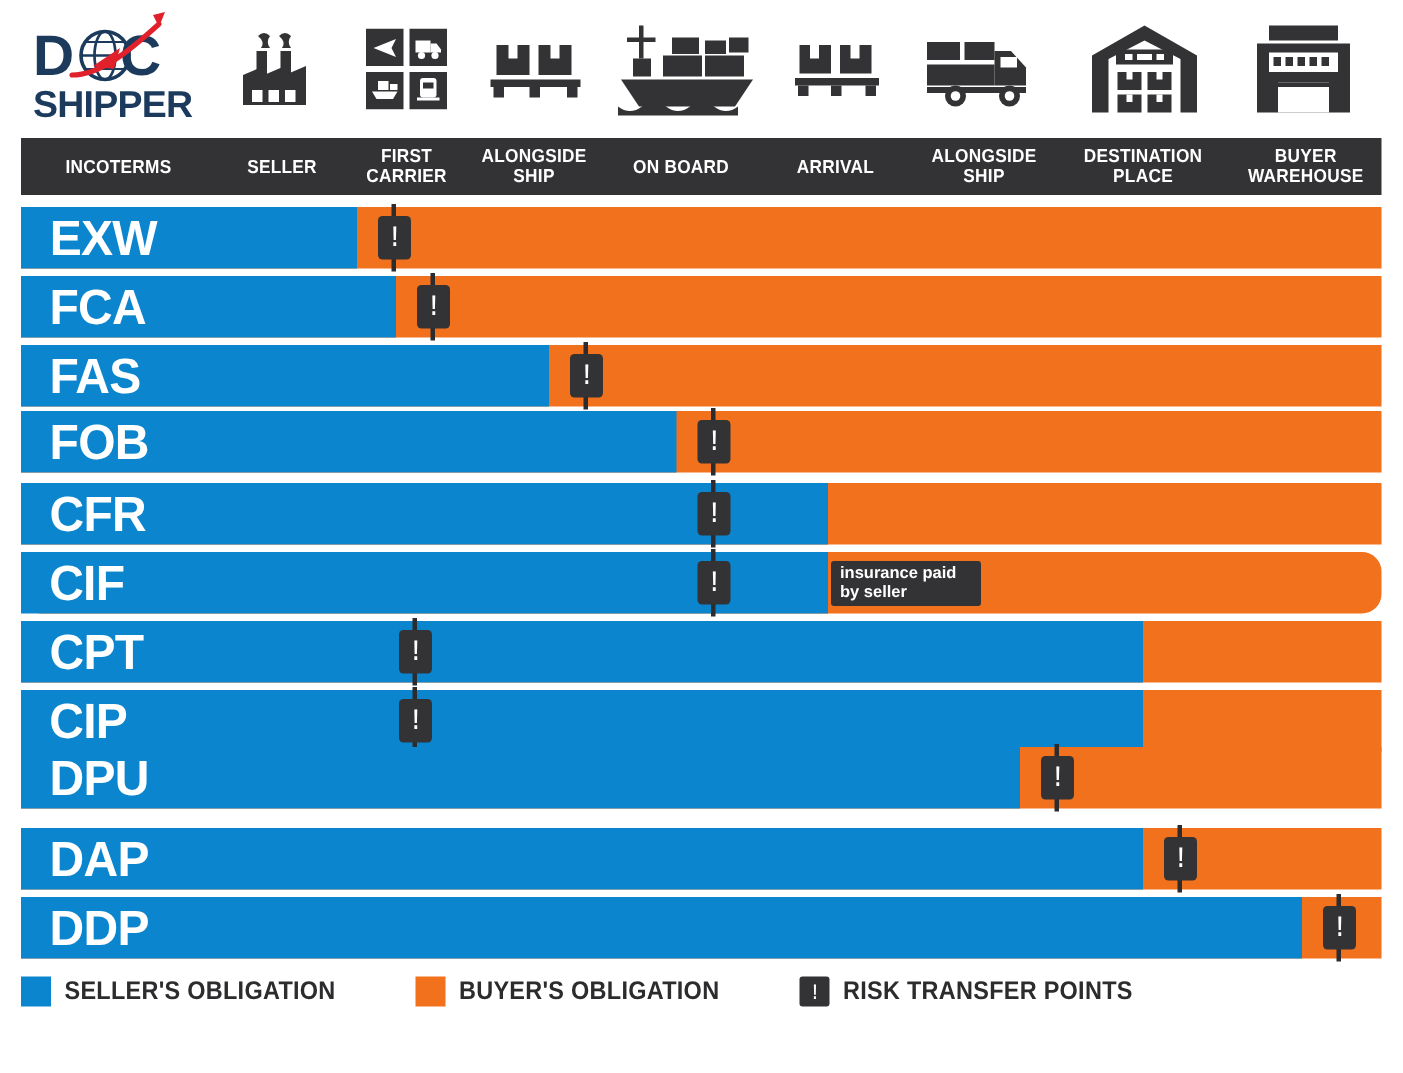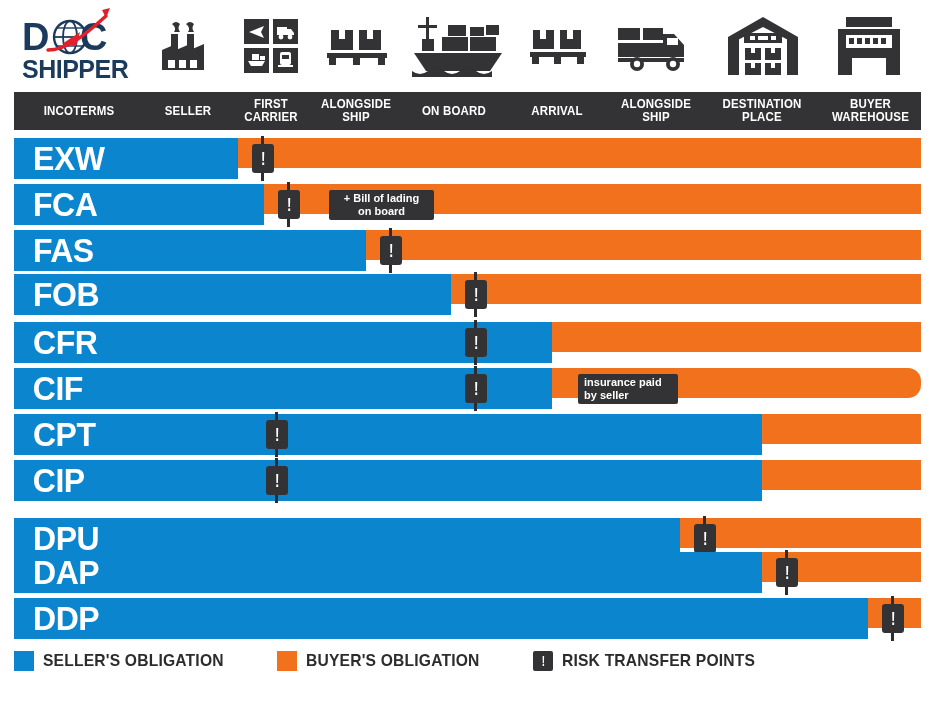--- a/index.html
+++ b/index.html
@@ -30,21 +30,21 @@
     position:absolute;top:0;height:38px;
     display:flex;align-items:center;justify-content:center;text-align:center;
     color:#ffffff;font-weight:bold;font-size:12.5px;letter-spacing:.2px;
     line-height:13px;
     font-family:"Liberation Sans", sans-serif;
     transform:scaleX(.92);
   }
 
   
   .rows{position:absolute;left:0;top:138px;width:935px;}
-  .row{position:absolute;left:14px;width:907px;height:30px;background:#f2711c;overflow:visible;}
+  .row{position:absolute;left:14px;width:907px;height:41px;background:#f2711c;overflow:visible;}
   .seller{position:absolute;left:0;top:0;height:41px;background:#0b86ce;}
   .rowlabel{
     position:absolute;left:18px;top:0;height:41px;
     display:flex;align-items:center;
     color:#ffffff;font-size:33px;font-weight:bold;
     letter-spacing:-0.5px;
     transform:scaleX(.97);
     font-family:"Liberation Sans", sans-serif;
     pointer-events:none;
   }
@@ -267,23 +267,20 @@
         <div class="seller" style="width: 224px;"></div>
         <div class="rowlabel">EXW</div>
         <div class="riskline" style="left: 247px;"></div>
         <div class="riskmark" style="left: 238px;">
           <span>!</span>
         </div>
       </div>
       <div class="row" style="top: 46px;">
         <div class="seller" style="width: 250px;"></div>
         <div class="rowlabel">FCA</div>
-        <div class="note" style="left: 315px; top: 6px; width: 105px; height: 30px;">
-          <div>+ Bill of lading<br>on board</div>
-        </div>
         <div class="riskline" style="left: 273px;"></div>
         <div class="riskmark" style="left: 264px;">
           <span>!</span>
         </div>
       </div>
       <div class="row" style="top: 92px;">
         <div class="seller" style="width: 352px;"></div>
         <div class="rowlabel">FAS</div>
         <div class="riskline" style="left: 375px;"></div>
         <div class="riskmark" style="left: 366px;">
@@ -302,21 +299,21 @@
         <div class="seller" style="width: 538px;"></div>
         <div class="rowlabel">CFR</div>
         <div class="riskline" style="left: 460px;"></div>
         <div class="riskmark" style="left: 451px;">
           <span>!</span>
         </div>
       </div>
       <div class="row" style="top: 230px; border-radius: 13px;">
         <div class="seller" style="width: 538px;"></div>
         <div class="rowlabel">CIF</div>
-        <div class="note left" style="left: 564px; top: 6px; width: 100px; height: 30px;">
+        <div class="note left" style="left: 540px; top: 6px; width: 100px; height: 30px;">
           <div>insurance paid<br>by seller</div>
         </div>
         <div class="riskline" style="left: 460px;"></div>
         <div class="riskmark" style="left: 451px;">
           <span>!</span>
         </div>
       </div>
       <div class="row" style="top: 276px;">
         <div class="seller" style="width: 748px;"></div>
         <div class="rowlabel">CPT</div>
@@ -326,21 +323,21 @@
         </div>
       </div>
       <div class="row" style="top: 322px;">
         <div class="seller" style="width: 748px;"></div>
         <div class="rowlabel">CIP</div>
         <div class="riskline" style="left: 261px;"></div>
         <div class="riskmark" style="left: 252px;">
           <span>!</span>
         </div>
       </div>
-      <div class="row" style="top: 380px;">
+      <div class="row" style="top: 360px;">
         <div class="seller" style="width: 666px;"></div>
         <div class="rowlabel">DPU</div>
         <div class="riskline" style="left: 689px;"></div>
         <div class="riskmark" style="left: 680px;">
           <span>!</span>
         </div>
       </div>
       <div class="row" style="top: 414px;">
         <div class="seller" style="width: 748px;"></div>
         <div class="rowlabel">DAP</div>

